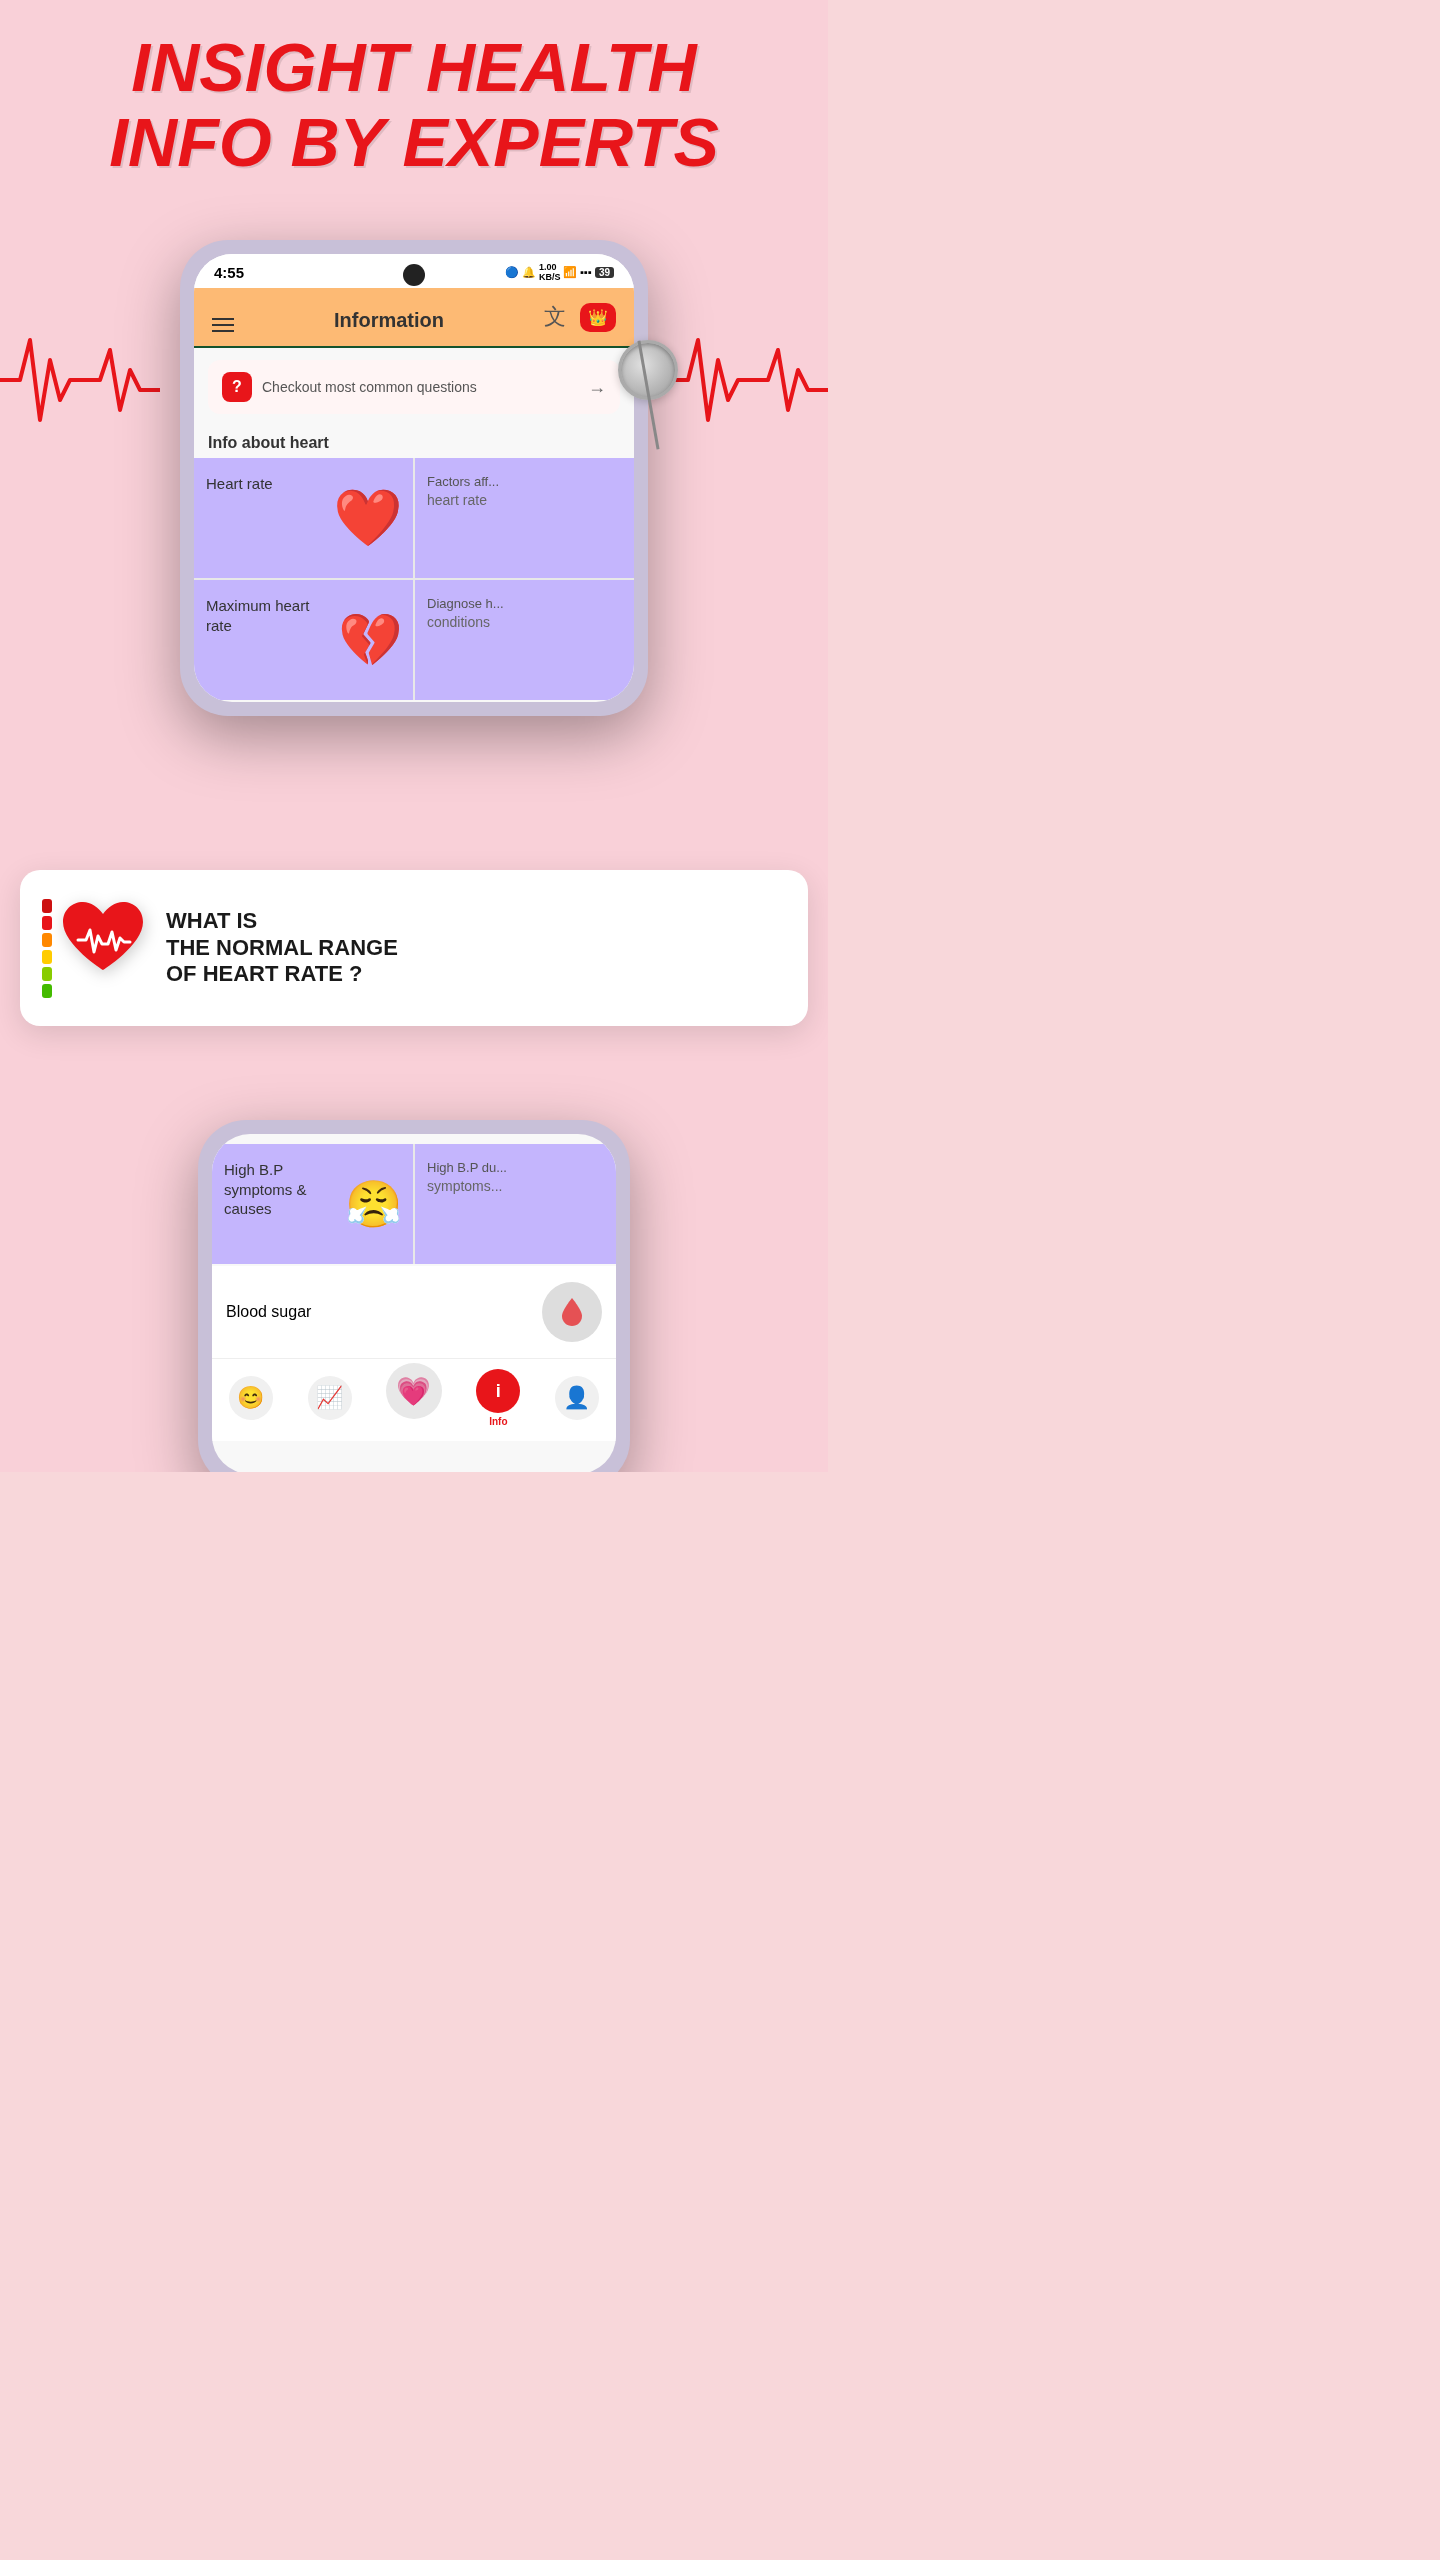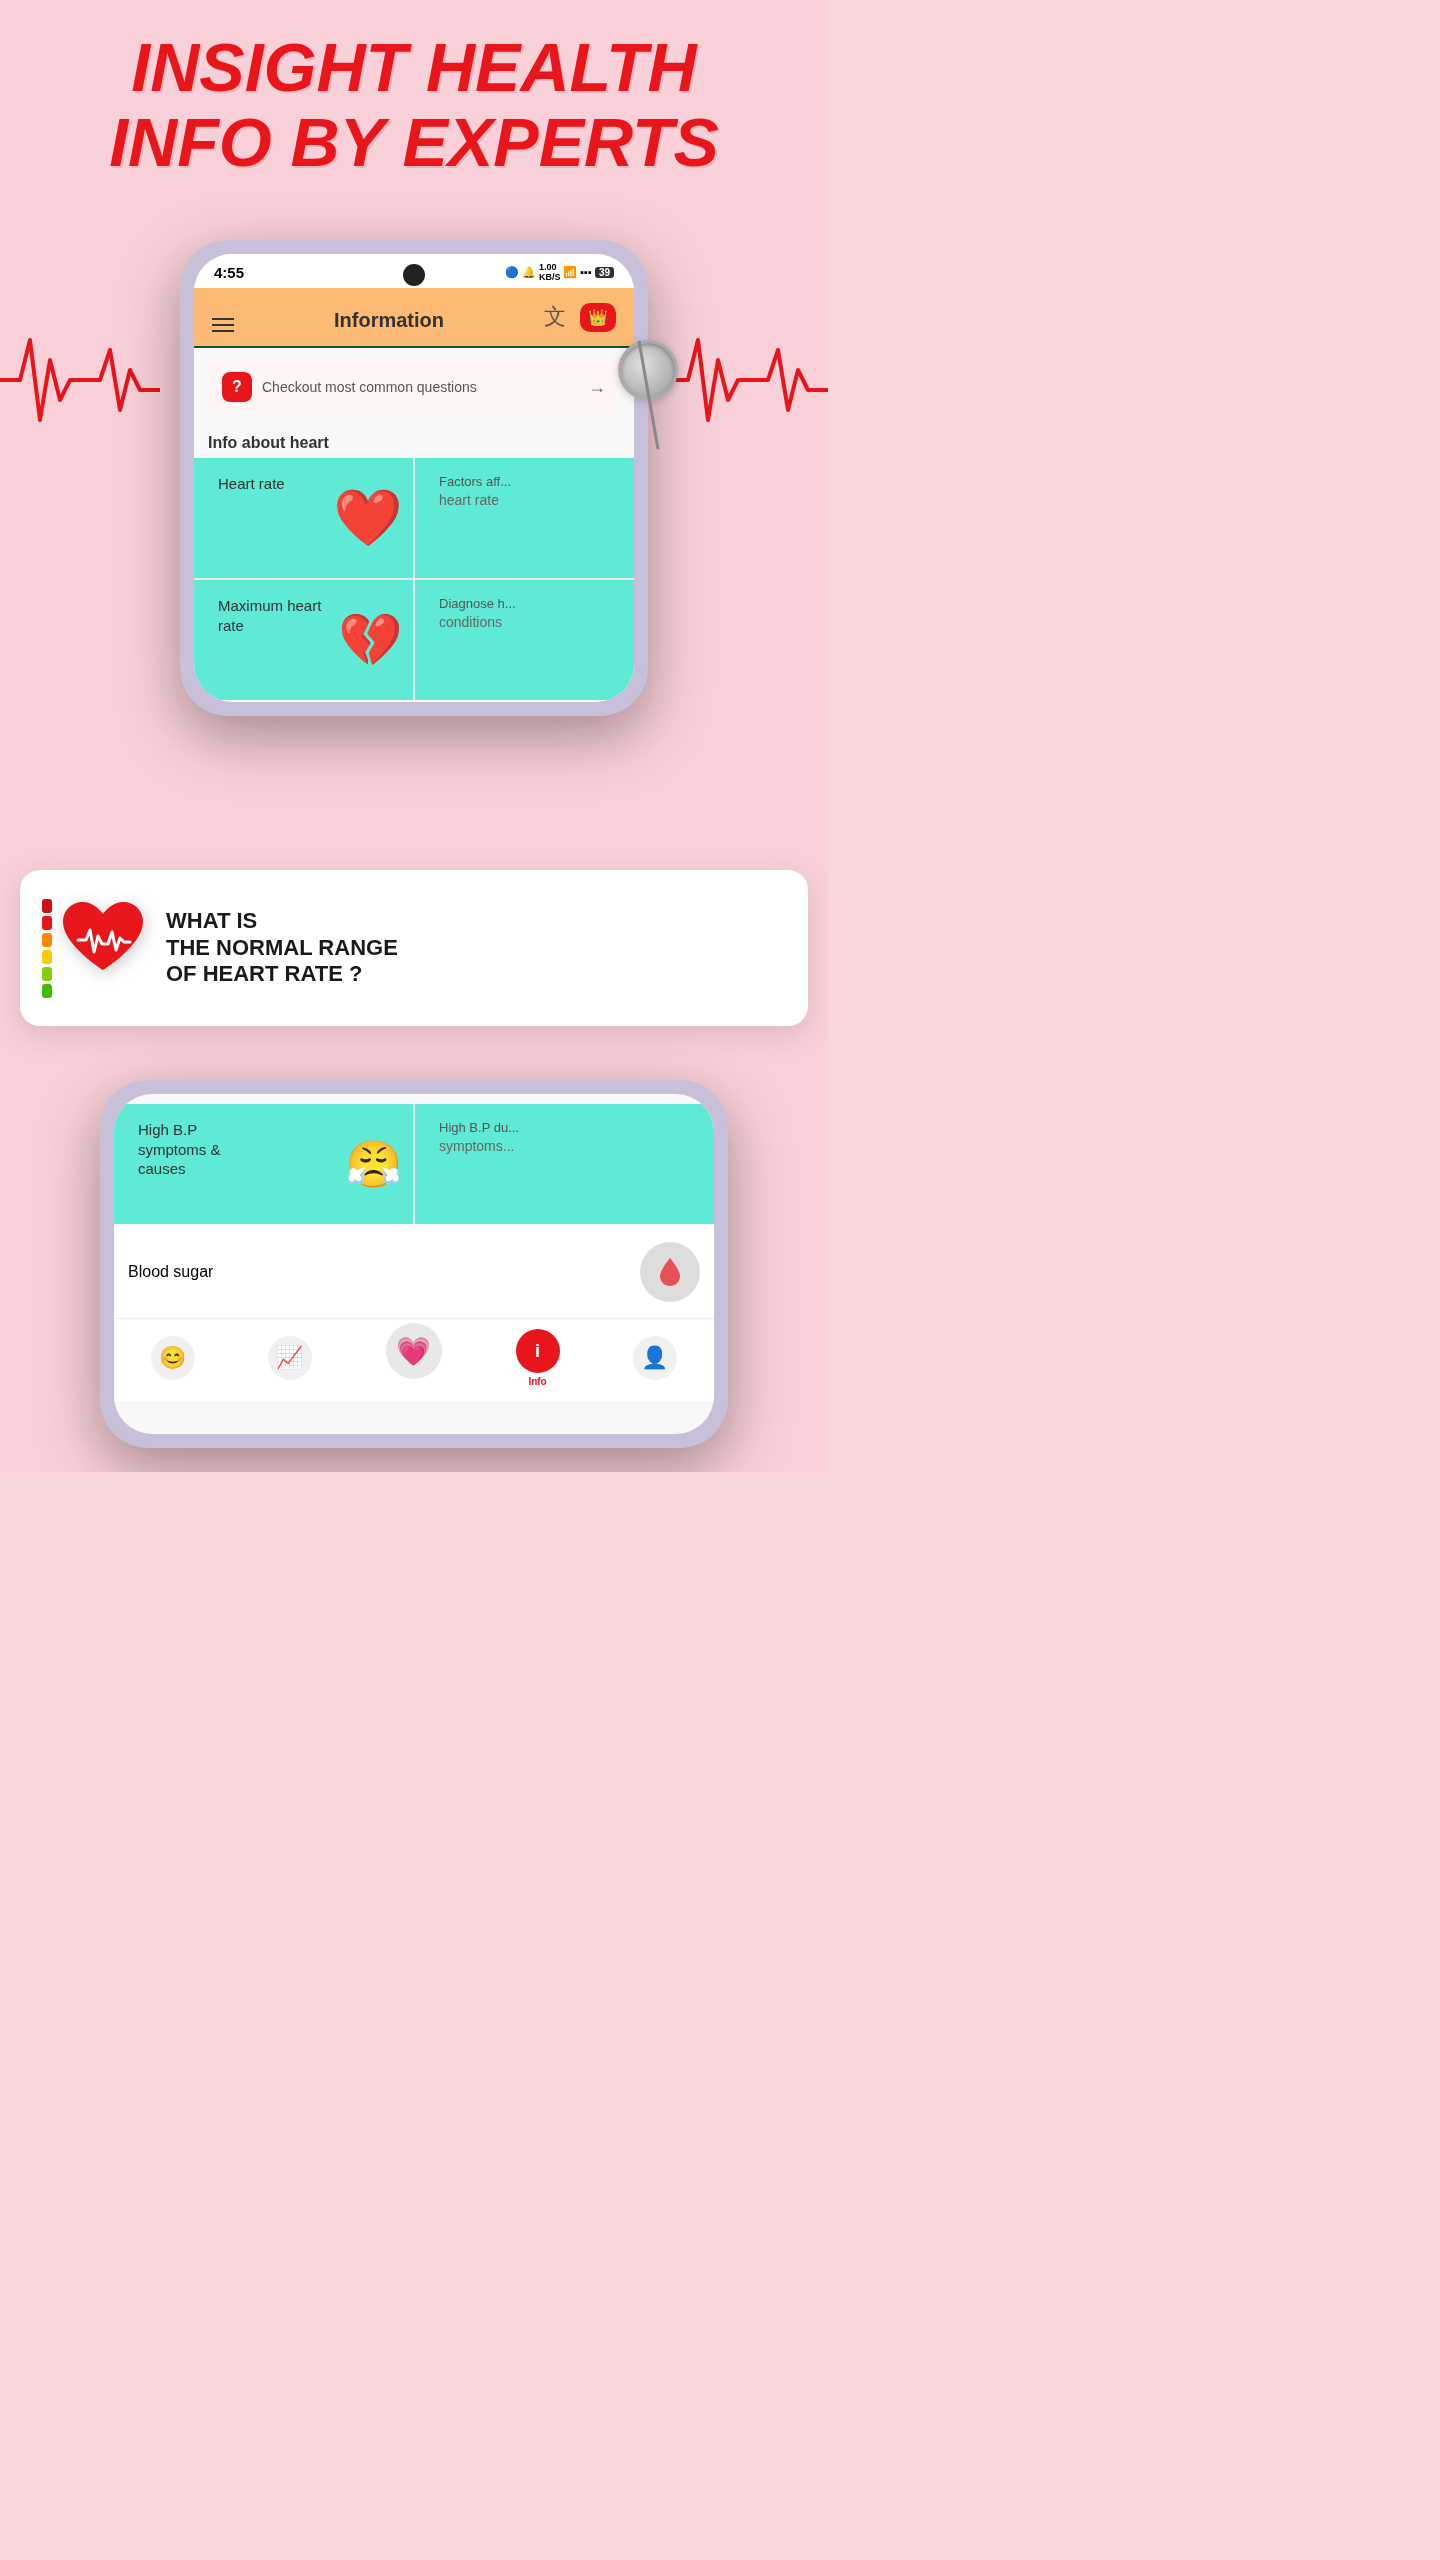--- a/index.html
+++ b/index.html
@@ -145,22 +145,22 @@
 
     
     .card-grid {
       display: grid;
       grid-template-columns: 1fr 1fr;
       gap: 2px;
       background: #e8e8e8;
       margin: 0 0 2px;
     }
     .info-card {
-      background: #5eead4;
-      padding: 16px 24px;
+      background: #c4b5fd;
+      padding: 16px 12px;
       display: flex;
       flex-direction: column;
       align-items: flex-start;
       min-height: 120px;
       position: relative;
     }
     .info-card .card-label {
       font-size: 15px;
       font-weight: 500;
       color: #333;
@@ -248,24 +248,24 @@
       top: 0;
       width: 3px;
       height: 110px;
       background: #888;
       transform: rotate(-10deg);
     }
 
     
     .phone-bottom {
       position: absolute;
-      top: 1080px;
+      top: 1120px;
       left: 50%;
       transform: translateX(-50%);
-      width: 628px;
+      width: 432px;
       z-index: 20;
     }
     .phone-frame-bottom {
       background: #c8c0d8;
       border-radius: 48px;
       padding: 14px;
       box-shadow: 0 20px 60px rgba(0,0,0,0.35);
       position: relative;
       overflow: hidden;
     }

